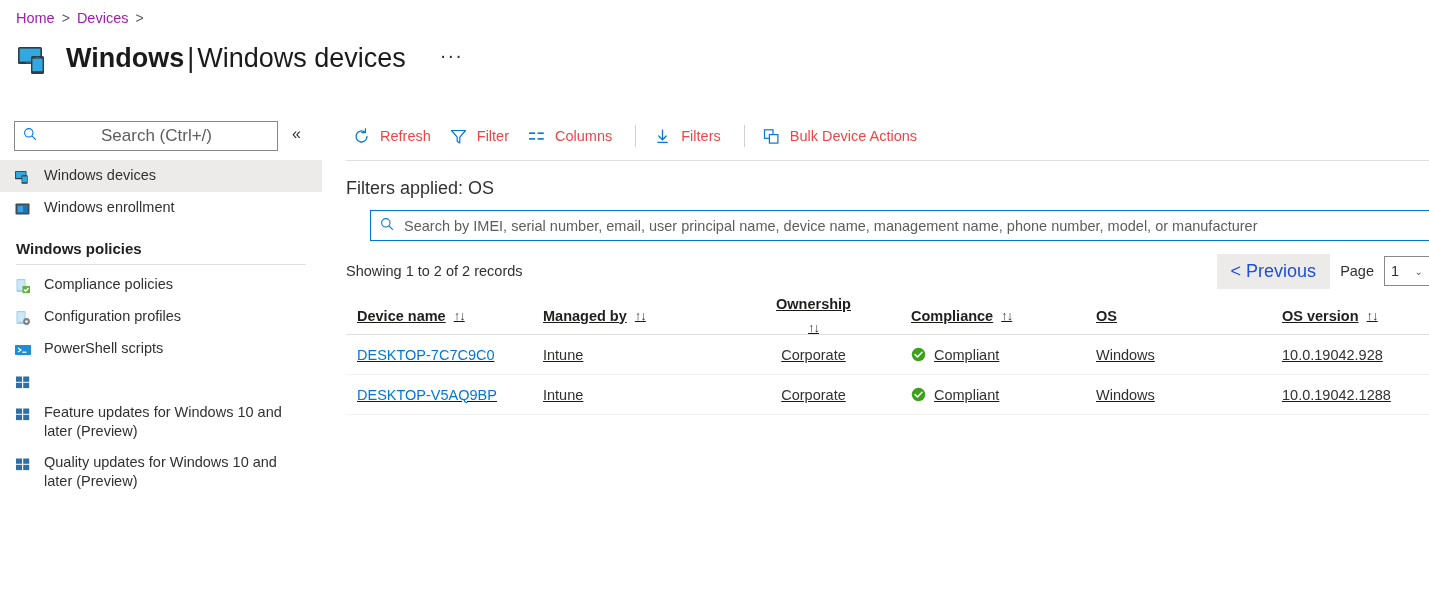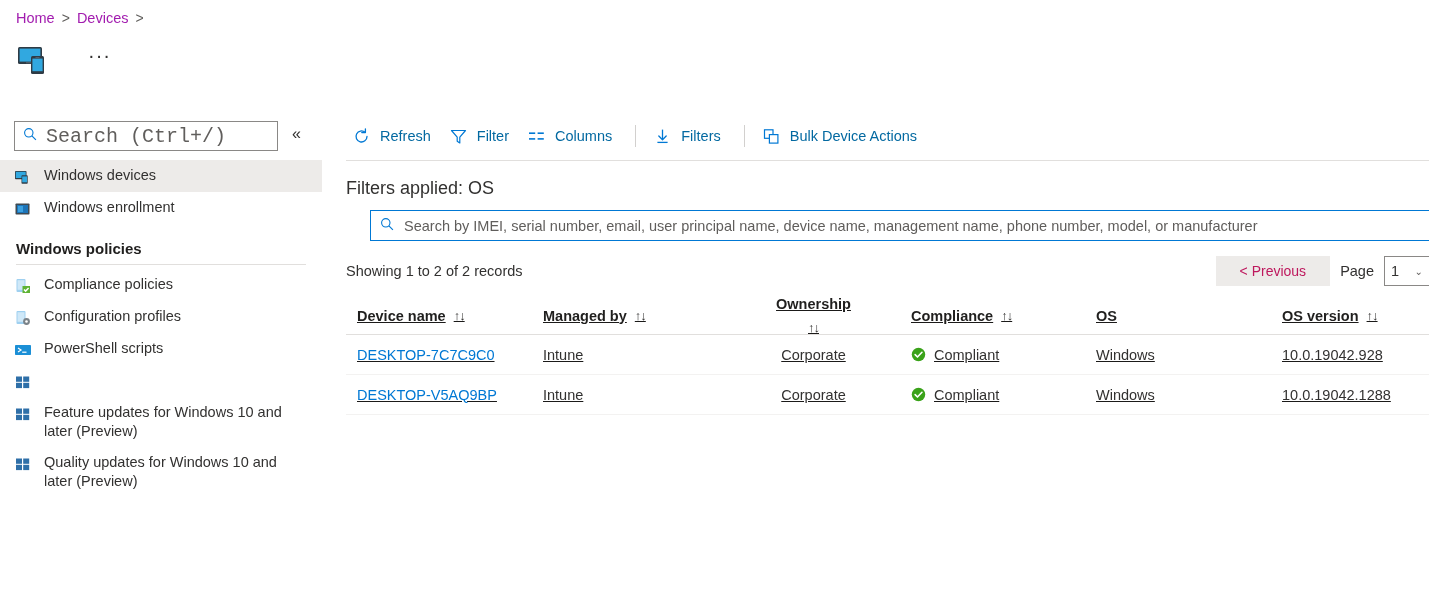--- a/index.html
+++ b/index.html
@@ -45,23 +45,23 @@
   .leftpanel {
     position: absolute; left: 0; top: 112px; width: 330px; height: 494px;
   }
   .search-wrap {
     position: absolute; left: 14px; top: 9px;
     width: 264px; height: 30px;
     border: 1px solid #8a8886; background: #fff;
     display: flex; align-items: center; padding: 0 8px; gap: 7px;
   }
   .search-wrap input {
-    border: none; outline: none; font-size: 20px;
-    font-family: Liberation Mono, monospace;
-    color: #323130; width: 100%; background: transparent;
+    border: none; outline: none; font-size: 17px;
+    font-family: Liberation Sans, sans-serif;
+    color: #323130; width: 100%; background: transparent; text-align: center;
   }
   .search-wrap input::placeholder { color: #605e5c; opacity: 1; }
   .collapse-btn {
     position: absolute; left: 292px; top: 14px;
     font-size: 16px; color: #323130; cursor: pointer; line-height: 1;
   }
 
   .navlist { position: absolute; left: 0; top: 48px; width: 330px; }
   .navitem {
     display: flex; align-items: flex-start; gap: 12px;
@@ -83,21 +83,21 @@
 
   
   .main { position: absolute; left: 345px; top: 112px; right: 0; bottom: 0; }
 
   .toolbar {
     display: flex; align-items: center; height: 48px; gap: 0;
     padding-left: 1px;
   }
   .tb-btn {
     display: flex; align-items: center; gap: 9px;
-    padding: 6px 12px 6px 6px; font-size: 14.5px; color: #0369a1;
+    padding: 6px 12px 6px 6px; font-size: 14.5px; color: #ef4444;
     cursor: pointer; white-space: nowrap; height: 34px;
   }
   .tb-btn .tb-ic { width: 19px; height: 19px; flex: none; display:block; }
   .tb-sep { width: 1px; height: 22px; background: #d2d0ce; margin: 0 11px; }
   .toolbar-underline {
     position: absolute; left: 1px; top: 48px; width: 1084px; height: 1px;
     background: #e1dfdd;
   }
 
   .filters-applied {
@@ -116,23 +116,23 @@
   }
   .table-search input::placeholder { color: #605e5c; opacity: 1; }
 
   .records-row {
     position: absolute; left: 1px; top: 143px; width: 1084px;
     display: flex; align-items: center; height: 32px;
   }
   .records-text { font-size: 14.5px; color: #323130; }
   .pager { margin-left: auto; display: flex; align-items: center; gap: 10px; }
   .prev-btn {
-    background: #edebe9; color: #be185d; border: none;
-    font-size: 14px; font-family: "Liberation Sans", sans-serif;
-    padding: 7px 24px; cursor: default; white-space: nowrap;
+    background: #edebe9; color: #1d4ed8; border: none;
+    font-size: 18px; font-family: "Liberation Sans", sans-serif;
+    padding: 7px 14px; cursor: default; white-space: nowrap;
   }
   .page-label { font-size: 14.5px; color: #323130; }
   .page-select {
     width: 46px; height: 30px; border: 1px solid #8a8886; background: #fff;
     display: flex; align-items: center; justify-content: space-between;
     padding: 0 6px; font-size: 14.5px; color: #323130; cursor: pointer;
   }
   .page-select .chev { font-size: 10px; color: #605e5c; }
 
   
@@ -171,20 +171,23 @@
   <div class="title-row">
     <span class="title-icon">
       <svg viewBox="0 0 38 38" width="38" height="38">
         <rect x="2" y="7" width="24" height="17" rx="1.5" fill="#2f3b45"></rect>
         <rect x="3.6" y="8.6" width="20.8" height="13" fill="#31a8e0"></rect>
         <rect x="10" y="22.3" width="8" height="1" fill="#5b6770"></rect>
         <rect x="15" y="16" width="13" height="18" rx="1.5" fill="#2f3b45"></rect>
         <rect x="16.4" y="18.6" width="10.2" height="12.6" fill="#31a8e0"></rect>
         <rect x="19.5" y="17" width="4" height="0.9" fill="#596570"></rect>
       </svg>
+    </span>
+    <span class="title-text">
+      <span class="title-bold">Windows</span><span class="title-sep">|</span><span class="title-light">Windows devices</span>
     </span>
     <span class="title-ellipsis">···</span>
   </div>
 
   <div class="leftpanel">
     <div class="search-wrap">
       <span>
         <svg width="14" height="14" viewBox="0 0 14 14">
           <circle cx="5.8" cy="5.8" r="4.2" fill="none" stroke="#0078d4" stroke-width="1.1"></circle>
           <line x1="8.9" y1="8.9" x2="12.9" y2="12.9" stroke="#0078d4" stroke-width="1.1"></line>

